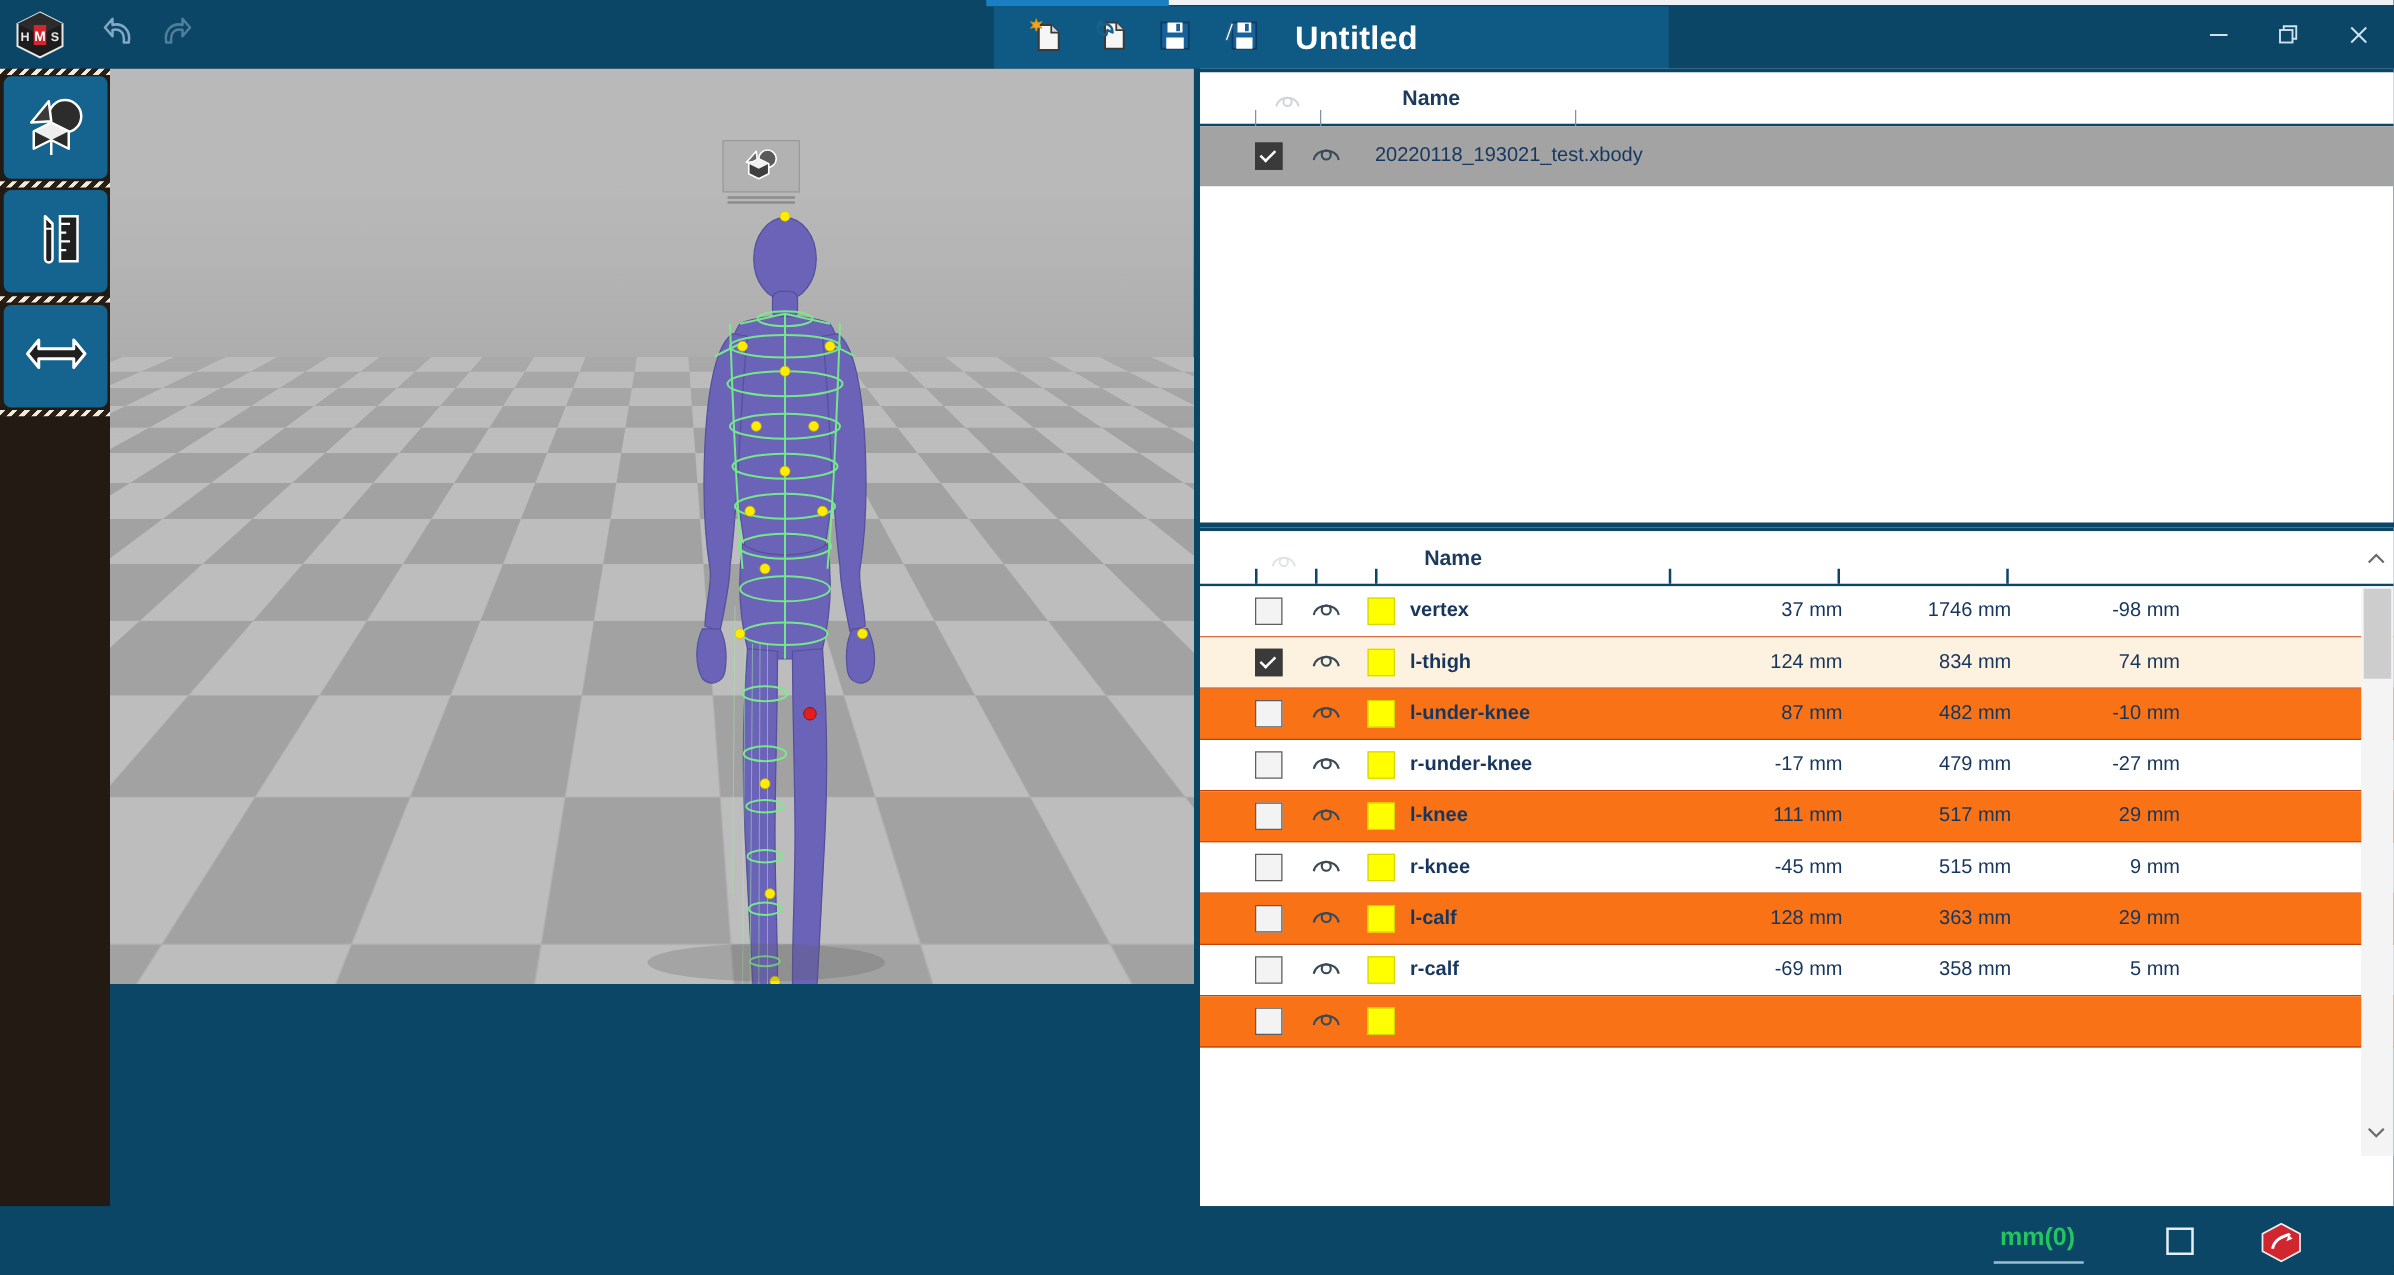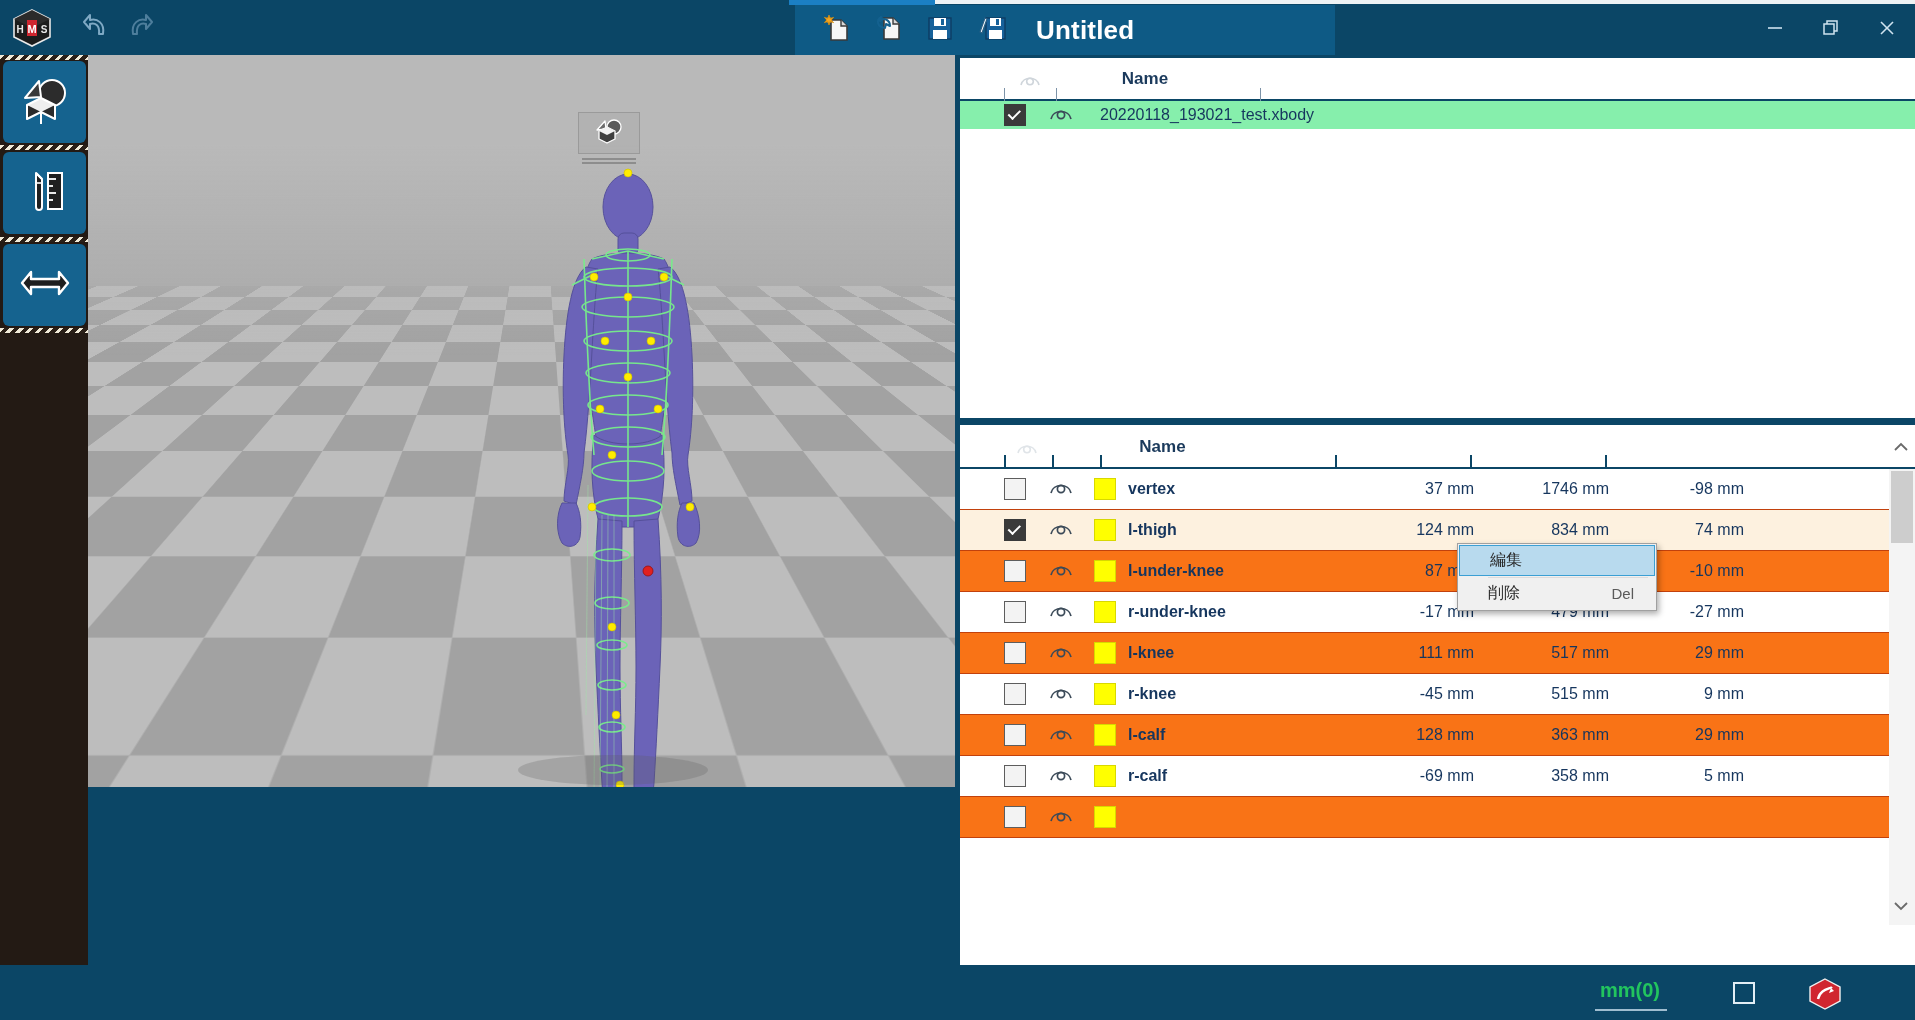--- a/index.html
+++ b/index.html
@@ -161,22 +161,22 @@
   .tp-header .name-lbl {
     position: absolute; left: 0; top: 11px; width: 370px;
     text-align: center;
     color: #1b3a5c; font-size: 17px; font-weight: bold;
   }
   .tp-divider {
     position: absolute; top: 30px; width: 1px; height: 13px; background: #7d93a8;
   }
   .tree-row {
     position: relative;
-    height: 28px;
-    background: #86efac;
+    height: 48px;
+    background: #a3a3a3;
     display: flex; align-items: center;
   }
   .chk {
     width: 22px; height: 22px;
     border: 1px solid #5d5d5d;
     background: #f3f3f3;
     display:flex; align-items:center; justify-content:center;
     flex: 0 0 auto;
   }
   .chk.on { background: #3a3a3a; border-color: #3a3a3a; }
@@ -825,31 +825,20 @@
           <div class="scroll-dn" style="bottom:6px;">
             <svg width="16" height="12" viewBox="0 0 16 12">
                 <path d="M2 3 L8 9 L14 3" fill="none" stroke="#6a6a6a" stroke-width="1.8"></path>
               </svg>
           </div>
         </div>
       </div>
     </div>
   </div>
 
-  <div class="ctxmenu">
-    <div class="ctx-gutter"></div>
-    <div class="ctx-item active">
-      <span>編集</span>
-    </div>
-    <div class="ctx-sep"></div>
-    <div class="ctx-item">
-      <span>削除</span>
-      <span class="ctx-shortcut">Del</span>
-    </div>
-  </div>
 
 
   <div class="statusbar">
     <div class="st-unit">mm(0)</div>
     <div class="st-underline"></div>
     <div class="st-sq"></div>
     <div class="st-logo">
       <svg width="36" height="34" viewBox="0 0 36 34">
         <polygon points="18,2 33,10 33,24 18,32 3,24 3,10" fill="#d0262f" stroke="#f0f0f0" stroke-width="1.4"></polygon>
         <path d="M11 22 C13 12 23 12 25 10" fill="none" stroke="#ffffff" stroke-width="2.4"></path>

